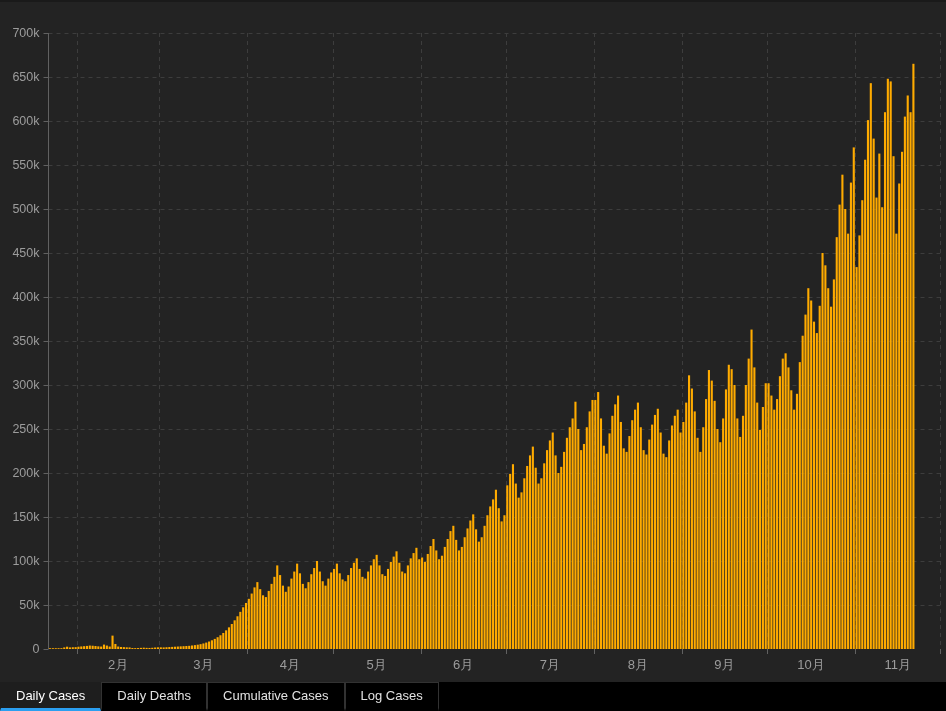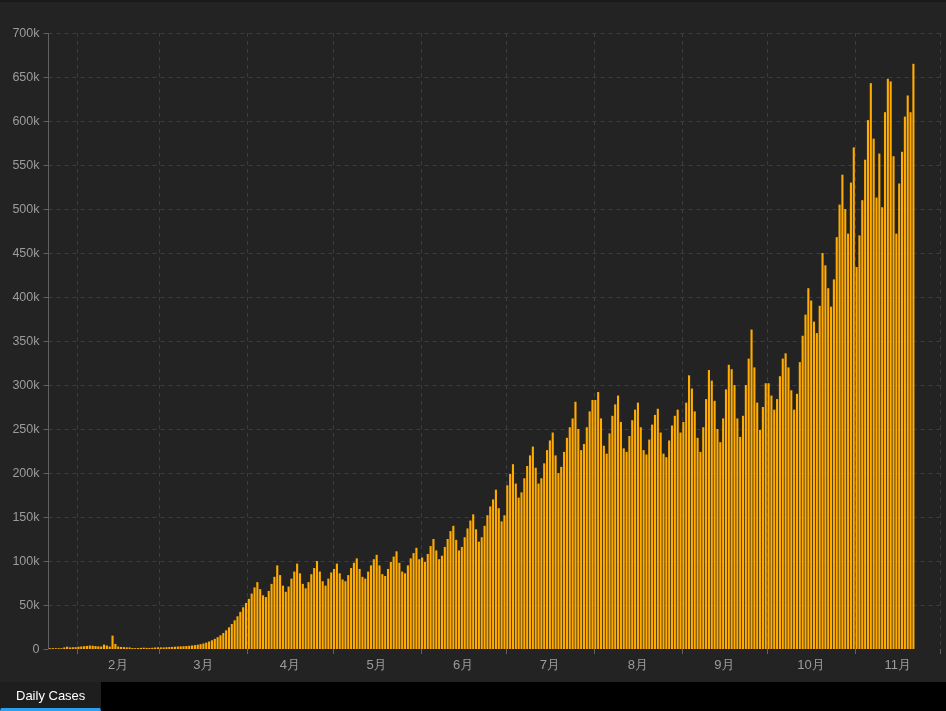--- a/index.html
+++ b/index.html
@@ -440,14 +440,17 @@
           <rect x="901.00" y="149.80" width="2.1" height="497.20"></rect>
           <rect x="903.84" y="114.60" width="2.1" height="532.40"></rect>
           <rect x="906.68" y="93.48" width="2.1" height="553.52"></rect>
           <rect x="909.52" y="110.20" width="2.1" height="536.80"></rect>
           <rect x="912.36" y="61.80" width="2.1" height="585.20"></rect>
         </g>
       </svg>
   </div>
   <div class="tabbar" id="tabbar">
       <div class="tab active">Daily Cases</div>
+      <div class="tab">Daily Deaths</div>
+      <div class="tab">Cumulative Cases</div>
+      <div class="tab">Log Cases</div>
     </div>
 </div>
 
 </body></html>

